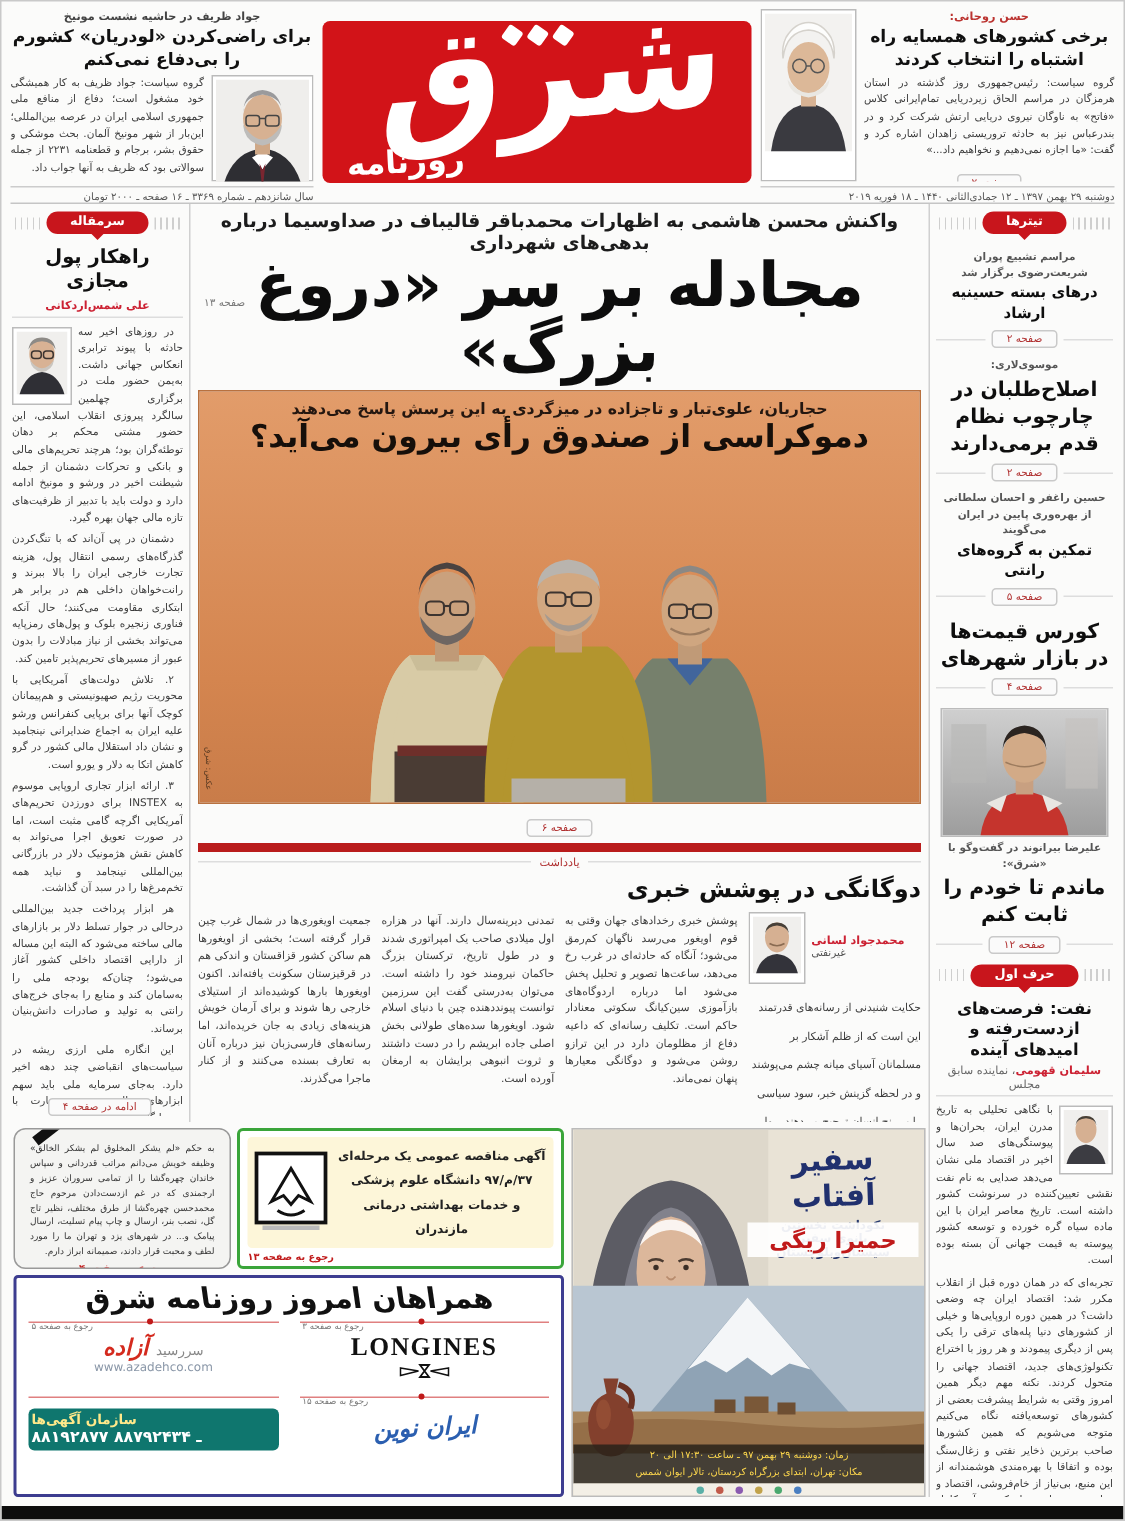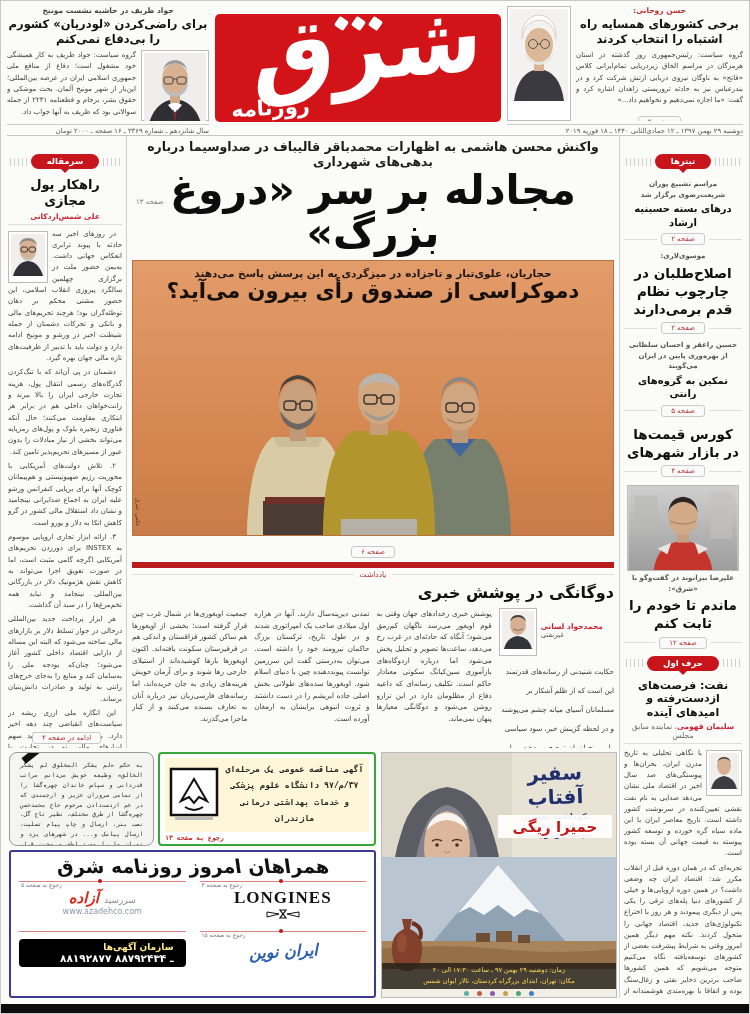--- a/index.html
+++ b/index.html
@@ -6,21 +6,21 @@
   html,body { background:#888; }
   body { font-family:"DejaVu Sans", sans-serif; direction:rtl; }
   .page { position:relative; width:750px; height:1014px; margin:0 auto; background:#fbfbfa;
           border:1px solid #c9c9c9; overflow:hidden; }
 
   
   .pill { display:inline-block; font-size:7px; color:#b03030; background:#fafafa;
           border:1px solid #c9c9c9; border-radius:3px; padding:0 9px; line-height:10px; }
   .sep { display:flex; align-items:center; justify-content:center; gap:4px; margin:2px 0; }
   .sep::before,.sep::after { content:""; flex:1; border-top:1px solid #ddd; }
-  .badge-row { display:flex; align-items:center; gap:4px; padding:3px 2px 6px;margin-top:13px; }
+  .badge-row { display:flex; align-items:center; gap:4px; padding:3px 2px 6px; }
   .hatch { flex:1; height:8px; opacity:.55;
            background:repeating-linear-gradient(90deg,#aaa 0 1px,transparent 1px 4px); }
   .badge { position:relative; background:#c8151c; color:#fff; font-weight:bold; font-size:8.5px;
            padding:2px 16px 3px; border-radius:9px; white-space:nowrap; }
   .badge::after { content:""; position:absolute; bottom:-4px; right:50%; margin-right:-4px;
            border:4px solid transparent; border-top-color:#c8151c; border-bottom:0; }
   .kicker { font-size:7.5px; font-weight:bold; color:#444; text-align:center; }
   .red-kicker { color:#bb3330; }
   .body-text { font-size:7px; line-height:1.62; color:#3c3c3c; text-align:justify; }
   .photo-frame { background:#fff; border:1px solid #bbb; padding:2px; }
@@ -106,21 +106,21 @@
               text-align:center; padding:2px 0; }
   .sun-name span { font-size:15px; font-weight:bold; color:#c01a1a; }
   .sun-mountain { position:absolute; left:0; right:0; bottom:28px; height:112px; }
   .sun-info { position:absolute; left:0; right:0; bottom:8px; background:rgba(40,34,26,.85);
               color:#ffd94d; font-size:6.5px; text-align:center; padding:2px 2px; line-height:1.7; }
   .sun-logos { position:absolute; left:0; right:0; bottom:0; height:8px; background:#f3efe6;
                display:flex; justify-content:center; gap:8px; align-items:center; }
   .sun-logos i { width:5px; height:5px; border-radius:50%; }
 
   .ads-left { flex:1; display:flex; flex-direction:column; gap:4px; }
-  .ads-top { display:flex; gap:4px; height:94px;font-family:Liberation Mono, monospace; }
+  .ads-top { display:flex; gap:4px; height:94px; }
   .obituary { position:relative; flex:1; border:1px solid #999; border-radius:8px; background:#f4f4f2;
               padding:8px 10px 3px; overflow:hidden; }
   .obituary .ribbon { position:absolute; top:-6px; left:10px; width:34px; height:7px; background:#111;
                       transform:rotate(-38deg); }
   .obituary p { font-size:6px; line-height:1.65; color:#333; text-align:justify; }
   .obituary .ref { display:block; text-align:center; color:#c01a1a; font-weight:bold; font-size:7px; margin-top:2px; }
   .tender { width:218px; flex:none; border:2px solid #3aa53a; border-radius:4px; background:#fff;
             padding:4px 5px 2px; }
   .tender-inner { background:#fdf6d9; border-radius:3px; display:flex; gap:5px; padding:4px; align-items:center; }
   .tender-lines { flex:1; text-align:center; font-size:8.2px; font-weight:bold; color:#222; line-height:2; }
@@ -135,21 +135,21 @@
                     border-radius:50%; }
   .comp-ref { position:absolute; top:3px; left:2px; font-size:5.8px; color:#777; }
   .longines { text-align:center; direction:ltr; font-family:"Liberation Serif", serif; font-weight:bold;
               font-size:17px; color:#111; letter-spacing:1px; }
   .azadeh { text-align:center; }
   .azadeh .logo { font-size:15px; font-weight:bold; color:#d42a1e; font-style:italic; }
   .azadeh .side { font-size:9px; color:#888; }
   .azadeh .url { direction:ltr; font-size:8px; color:#8a97a8; }
   .irannovin { text-align:center; font-size:16px; font-weight:bold; color:#2b5fb0; font-style:italic;
                transform:rotate(-3deg); padding-top:4px; }
-  .sazman { background:#000000; border-radius:4px; color:#fff; text-align:right; padding:3px 12px; margin-top:6px; }
+  .sazman { background:#0f766e; border-radius:4px; color:#fff; text-align:left; padding:3px 2px; margin-top:6px; }
   .sazman .t { color:#ffe98a; font-size:9px; font-weight:bold; }
   .sazman .p { font-size:10.5px; font-weight:bold; direction:ltr; }
 
   .footer-bar { position:absolute; left:0; right:0; bottom:0; height:9px; background:#0d0d0d; }
 </style>
 </head>
 <body>
 
 <div class="page">
 

